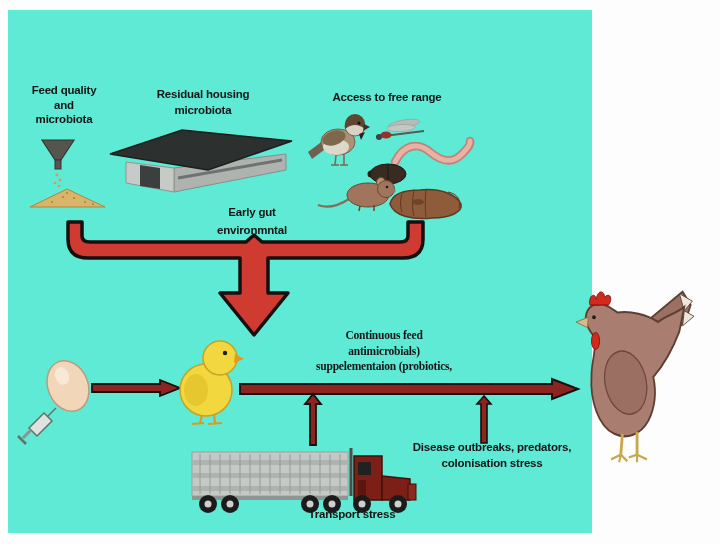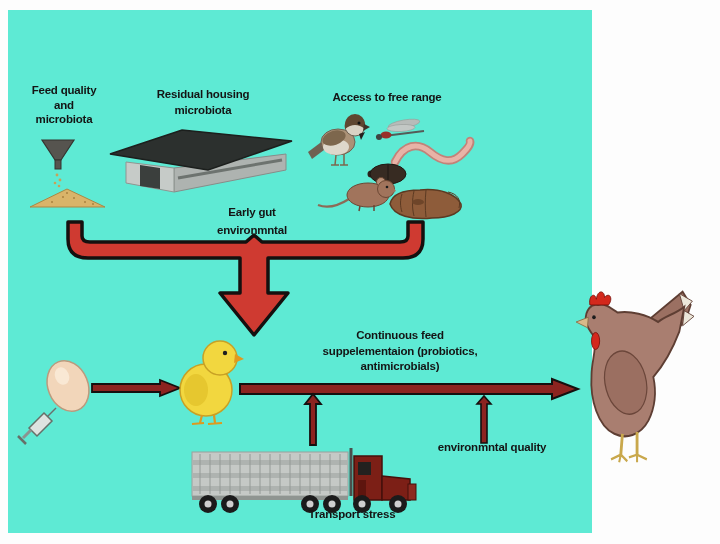--- a/index.html
+++ b/index.html
@@ -135,40 +135,41 @@
 
     <svg class="abs" style="left:170px;top:328px;" width="66" height="88" viewBox="0 0 66 88">
       <ellipse cx="28" cy="52" rx="26" ry="26" fill="#f2d73f" stroke="#c8a125" stroke-width="1.5"></ellipse>
       <circle cx="42" cy="20" r="17" fill="#f2d73f" stroke="#c8a125" stroke-width="1.5"></circle>
       <polygon points="57,16 66,21 56,25" fill="#e09a1e"></polygon>
       <circle cx="47" cy="15" r="2.2" fill="#1f1f1f"></circle>
       <ellipse cx="18" cy="52" rx="12" ry="16" fill="#e6c72f"></ellipse>
       <path d="M24,77 L22,85 M36,77 L37,85 M14,86 L26,85 M30,86 L44,85" stroke="#dd9a1f" stroke-width="2.2" fill="none"></path>
     </svg>
 
-    <div class="lbl lh15" style="left:392px;top:318px;">
+    <div class="lbl lh15" style="left:376px;top:318px;font-family:Liberation Serif, serif;">
       <span>Continuous feed</span>
+      <span>antimicrobials)</span>
       <span>suppelementaion (probiotics,</span>
-      <span>antimicrobials)</span>
     </div>
 
     <svg class="abs" style="left:232px;top:368px;" width="340" height="22" viewBox="0 0 340 22">
       <path d="M0,6 H312 V1 L338,11 L312,21 V16 H0 Z" fill="#8c2420" stroke="#15100f" stroke-width="2"></path>
     </svg>
 
     <svg class="abs" style="left:295px;top:383px;" width="20" height="52" viewBox="0 0 20 52">
       <path d="M7,52 V11 H2 L10,1 L18,11 H13 V52 Z" fill="#8c2420" stroke="#15100f" stroke-width="1.8"></path>
     </svg>
 
     <svg class="abs" style="left:468px;top:385px;" width="16" height="48" viewBox="0 0 16 48">
       <path d="M5,48 V9 H1 L8,1 L15,9 H11 V48 Z" fill="#8c2420" stroke="#15100f" stroke-width="1.6"></path>
     </svg>
 
     <div class="lbl lh15" style="left:484px;top:430px;">
-      <span>environmntal quality</span>
+      <span>Disease outbreaks, predators,</span>
+      <span>colonisation stress</span>
     </div>
 
     <svg class="abs" style="left:182px;top:436px;" width="226" height="70" viewBox="0 0 226 70">
       <rect x="2" y="6" width="156" height="44" fill="#c5c9c6" stroke="#9aa09c" stroke-width="1"></rect>
       <rect x="2" y="14" width="156" height="5" fill="#aeb3b0"></rect>
       <rect x="2" y="27" width="156" height="5" fill="#aeb3b0"></rect>
       <rect x="2" y="40" width="156" height="5" fill="#aeb3b0"></rect>
       <g stroke="#949a96" stroke-width="1">
         <line x1="10" y1="8" x2="10" y2="48"></line>
           <line x1="20" y1="8" x2="20" y2="48"></line>

